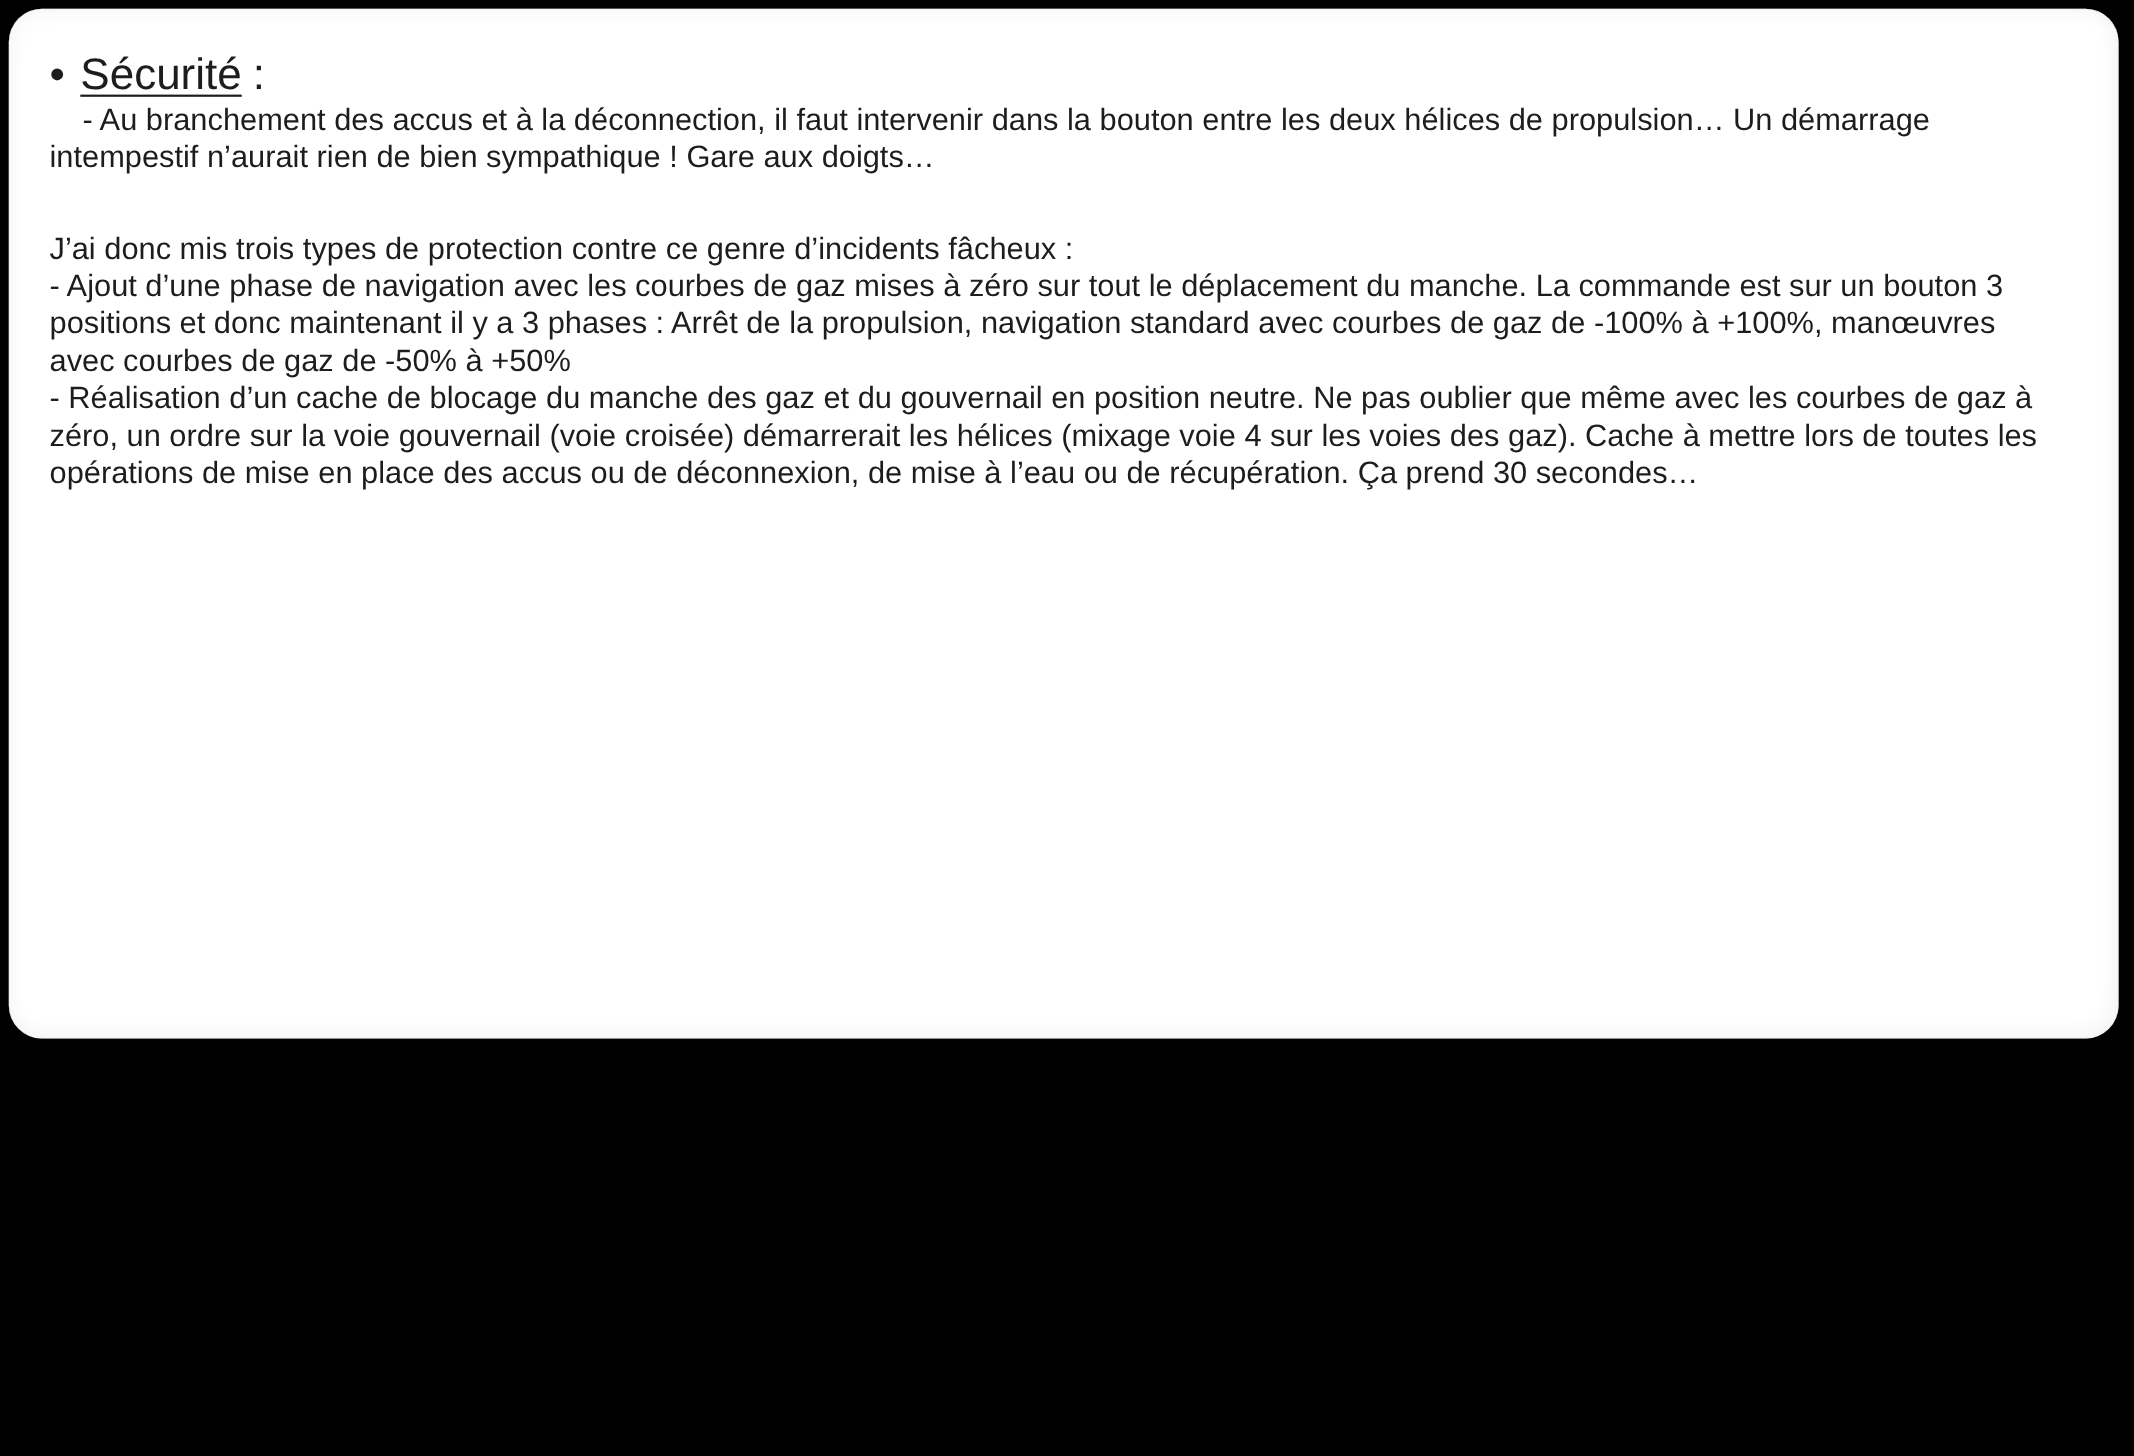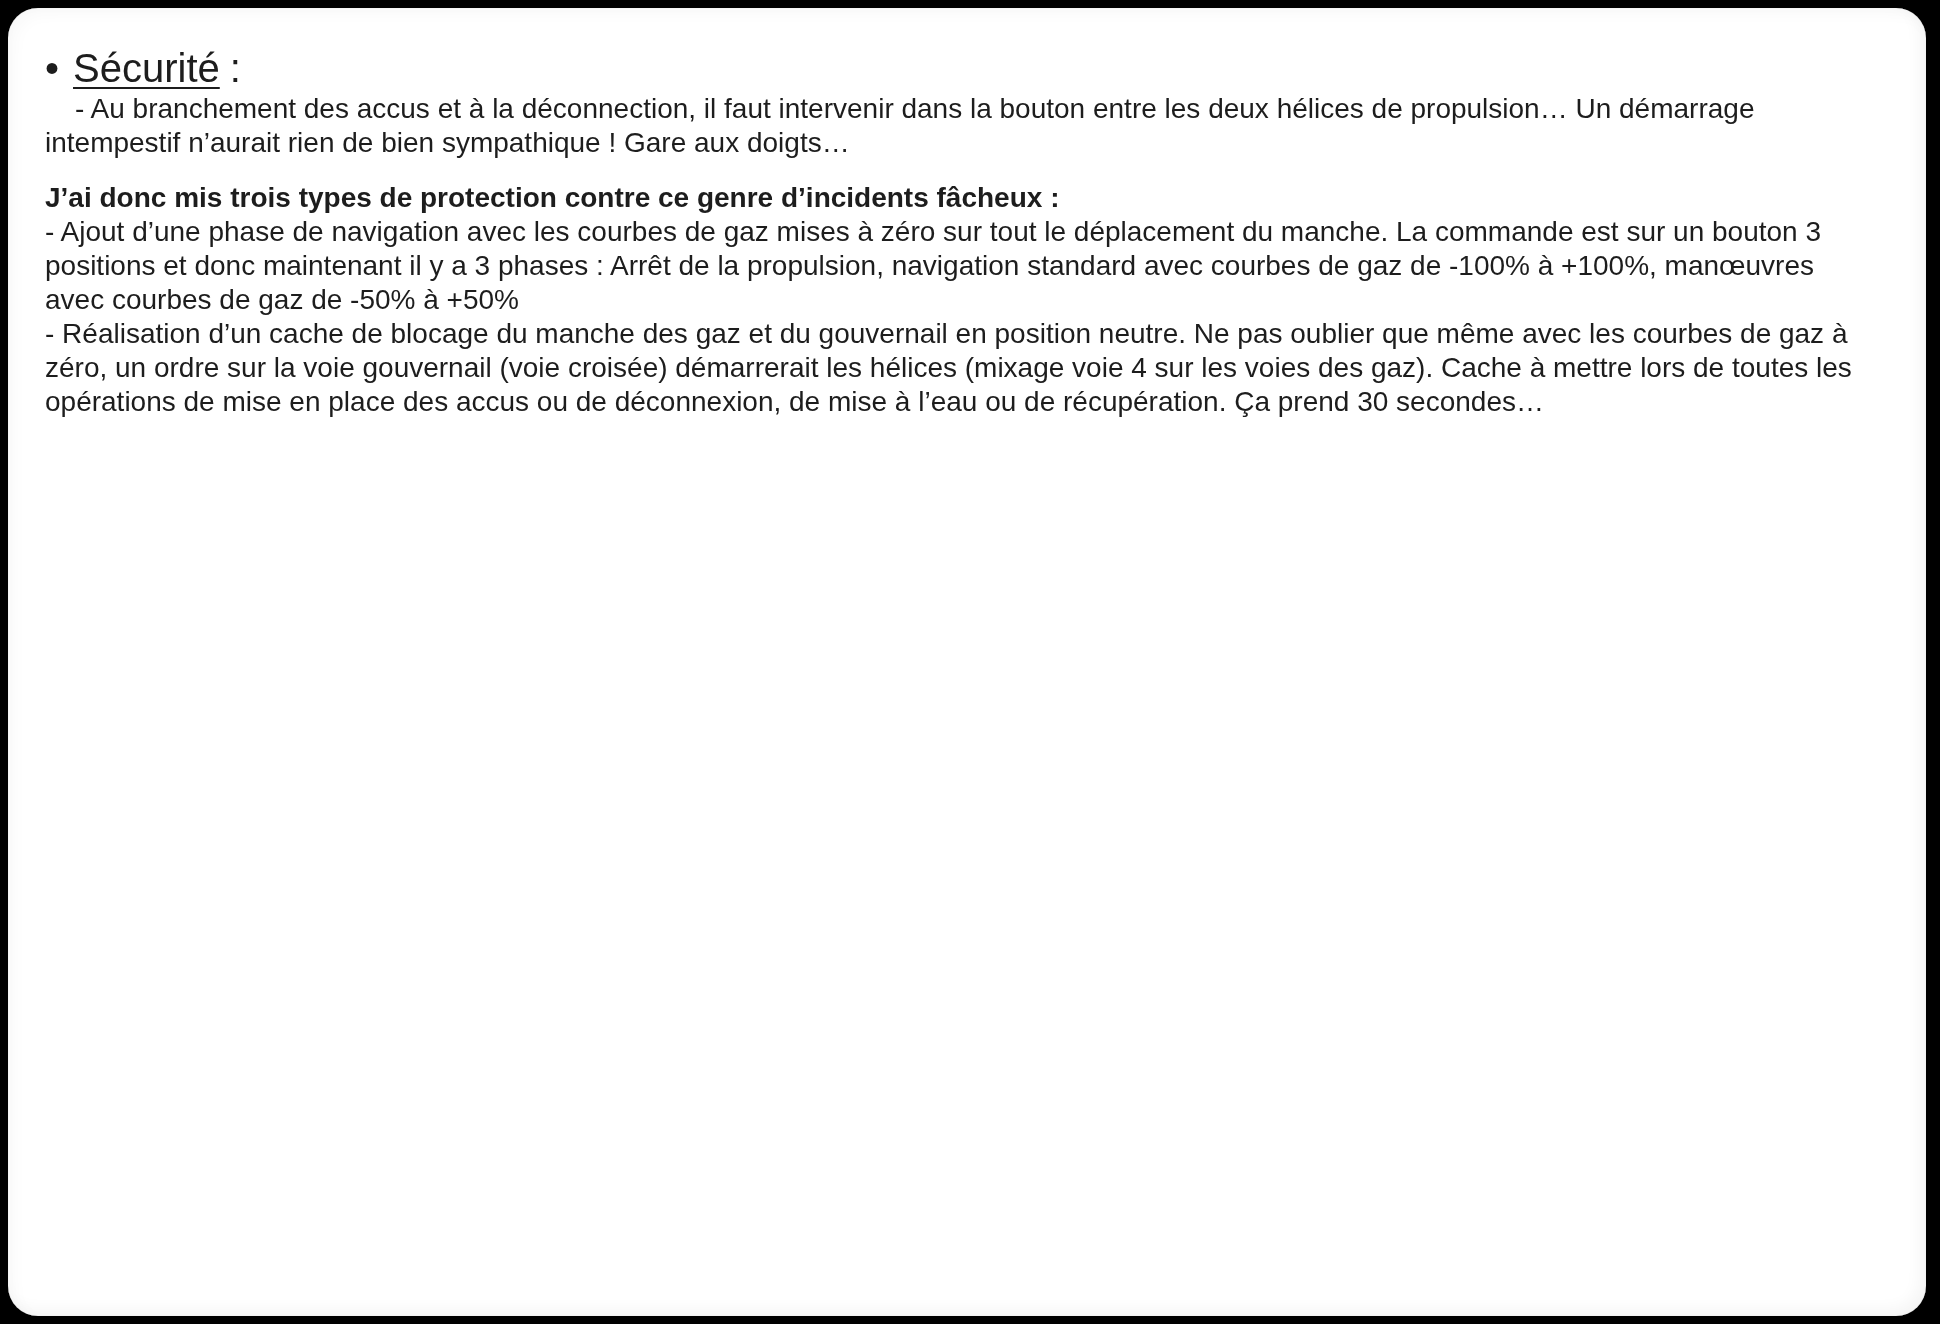--- a/index.html
+++ b/index.html
@@ -12,21 +12,21 @@
     background: #000000;
     position: relative;
     overflow: hidden;
     font-family: "Liberation Sans", "DejaVu Sans", sans-serif;
   }
   .card {
     position: absolute;
     left: 8px;
     top: 8px;
     width: 1918px;
-    height: 1308px;
+    height: 936px;
     box-sizing: border-box;
     background: #ffffff;
     border-radius: 30px;
     padding: 36px 61px 0 37px;
     color: #1d1d1d;
     box-shadow:
       inset 0 0 1px #d9d9d9,
       inset -6px -6px 16px rgba(0,0,0,0.045),
       inset 6px 6px 16px rgba(0,0,0,0.028);
   }
@@ -52,22 +52,21 @@
     margin: 0;
     font-size: 28px;
     line-height: 34px;
     width: 1820px;
     word-spacing: normal;
   }
   .para.indent {
     text-indent: 30px;
   }
   .para.gap-before {
-    margin-top: 21px;
-    font-weight: bold;
+    margin-top: 49px;
   }
 </style>
 </head>
 <body>
 
 <div class="card">
   <h1 class="heading"><span class="bullet">•</span><span class="title">Sécurité</span><span class="suffix">:</span></h1>
 
   <p class="para indent">- Au branchement des accus et à la déconnection, il faut intervenir dans la bouton entre les deux hélices de propulsion… Un démarrage intempestif n’aurait rien de bien sympathique ! Gare aux doigts…</p>
   <p class="para gap-before">J’ai donc mis trois types de protection contre ce genre d’incidents fâcheux :</p>

